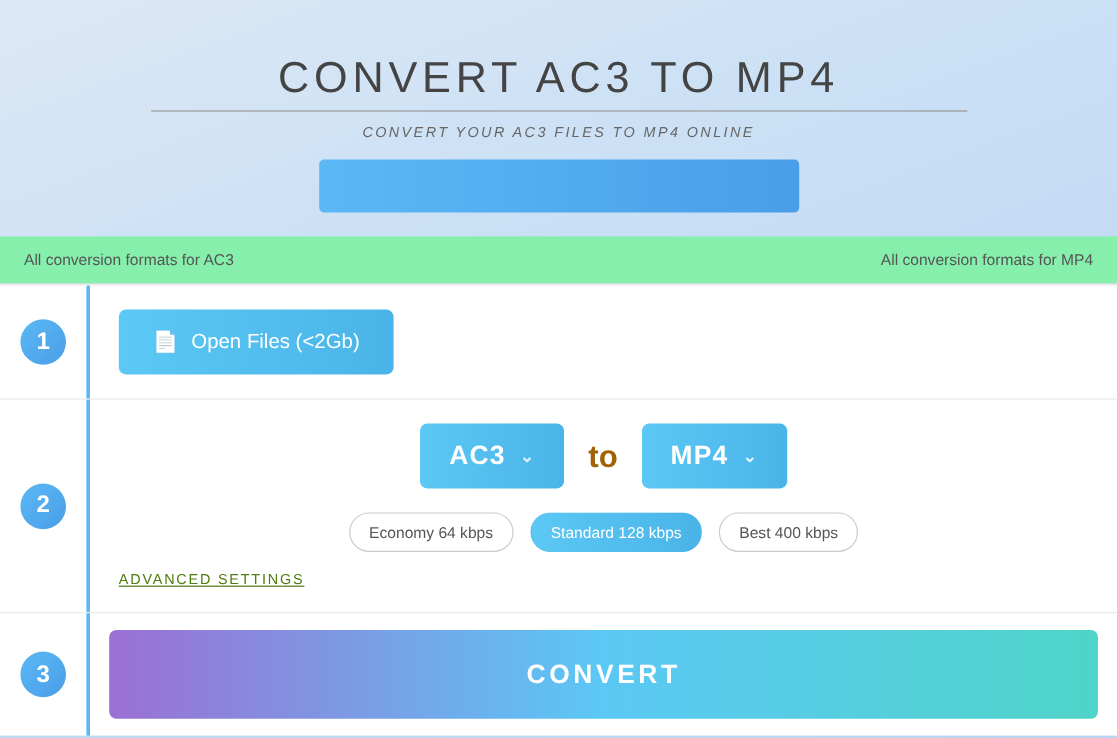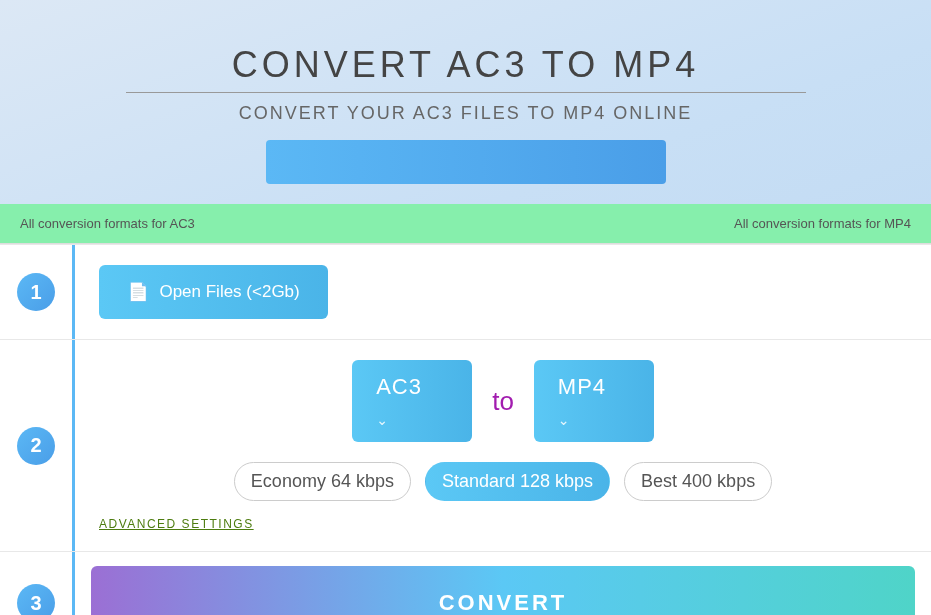--- a/index.html
+++ b/index.html
@@ -26,25 +26,26 @@
     }
 
     .title-underline {
       width: 680px;
       height: 1px;
       background: #999;
       margin: 6px auto 10px;
     }
 
     .subtitle {
-      font-size: 18px;
+      font-size: 12px;
       letter-spacing: 2px;
       color: #666;
       text-transform: uppercase;
       margin-bottom: 16px;
+      font-style: italic;
     }
 
     .upload-banner {
       background: linear-gradient(90deg, #5bb8f5 0%, #4a9ee8 100%);
       height: 44px;
       width: 400px;
       margin: 0 auto 0;
       border-radius: 4px;
     }
 
@@ -134,57 +135,56 @@
       margin-bottom: 20px;
     }
 
     .format-dropdown {
       background: linear-gradient(90deg, #5bc8f5 0%, #4ab4e8 100%);
       color: #fff;
       border: none;
       border-radius: 6px;
       padding: 14px 24px;
       font-size: 22px;
-      font-weight: normal;
+      font-weight: bold;
       letter-spacing: 1px;
       cursor: pointer;
       display: flex;
-      align-items: flex-start;
+      align-items: center;
       gap: 12px;
       min-width: 120px;
       justify-content: center;
-      flex-direction: column;
     }
 
     .chevron-down {
       font-size: 14px;
       opacity: 0.85;
     }
 
     .to-label {
       font-size: 26px;
-      color: #a21caf;
-      font-weight: 400;
+      color: #a16207;
+      font-weight: 700;
     }
 
     .quality-options {
       display: flex;
       align-items: center;
       justify-content: center;
       gap: 14px;
       margin-bottom: 16px;
     }
 
     .quality-btn {
       padding: 8px 16px;
       border-radius: 20px;
       border: 1px solid #ccc;
       background: #fff;
       color: #555;
-      font-size: 18px;
+      font-size: 13px;
       cursor: pointer;
     }
 
     .quality-btn.active {
       background: linear-gradient(90deg, #5bc8f5 0%, #4ab4e8 100%);
       color: #fff;
       border-color: transparent;
     }
 
     .advanced-settings {

